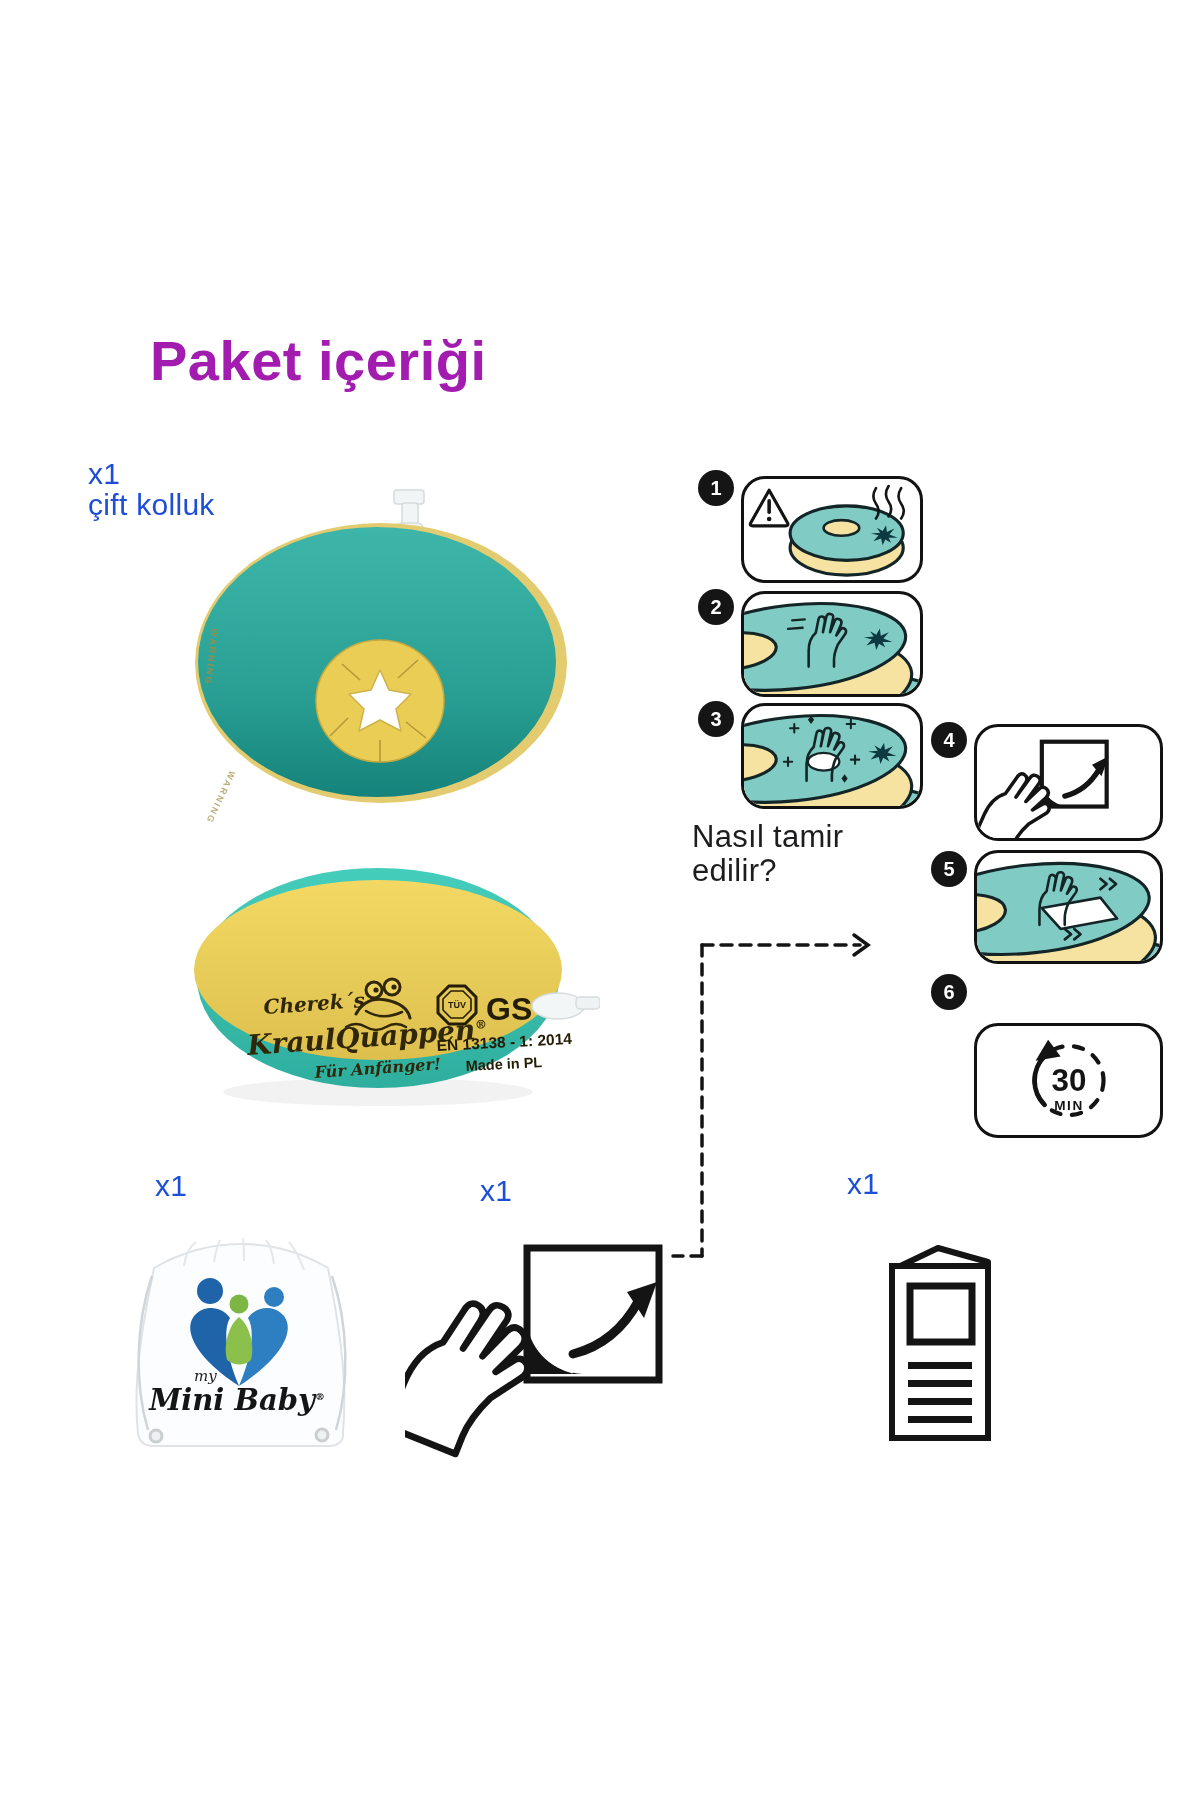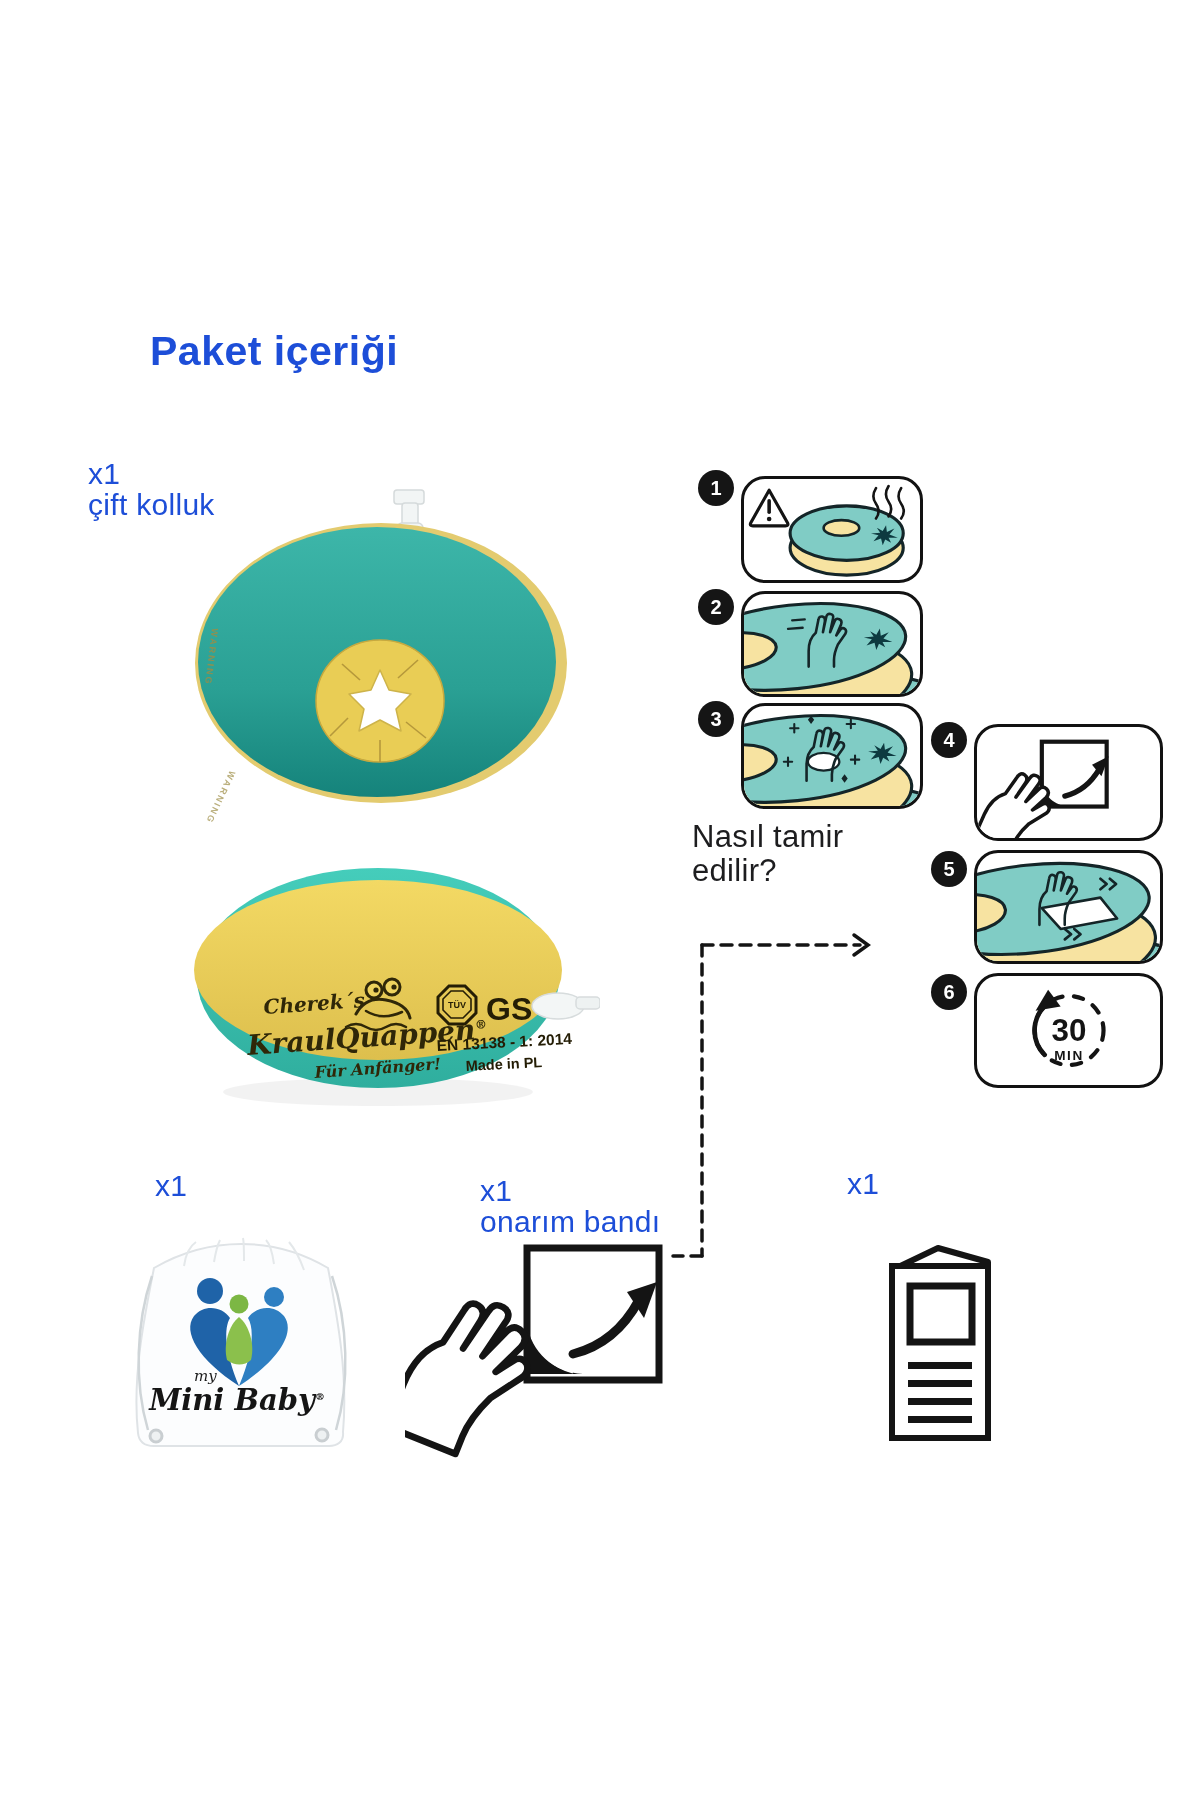--- a/index.html
+++ b/index.html
@@ -1,19 +1,19 @@
 <!DOCTYPE html>
 <html><head>
 <meta charset="utf-8">
 <style>
   html,body{margin:0;padding:0;background:#ffffff;}
   .canvas{position:relative;width:1200px;height:1800px;background:#ffffff;overflow:hidden;
           font-family:"Liberation Sans",sans-serif;color:#1d1d1f;}
   .abs{position:absolute;}
-  .title{font-size:41px;font-weight:700;letter-spacing:0.5px;color:#1d4ed8;}
+  .title{font-size:56px;font-weight:700;letter-spacing:0.5px;color:#a21caf;}
   .qty-block{font-size:30px;line-height:31px;letter-spacing:0.3px;color:#1d4ed8;}
   .qty-block .qty{display:block;}
   .qty-block .lbl{display:block;}
   .question{font-size:31px;line-height:34px;letter-spacing:0.3px;color:#1d1d1f;}
   .step-box{position:absolute;background:#fff;border:3.5px solid #121212;border-radius:24px;overflow:hidden;}
   .step-box svg{display:block;width:100%;height:100%;}
   .badge{position:absolute;width:36px;height:36px;border-radius:50%;background:#151515;color:#ffffff;
          font-size:20px;font-weight:700;display:flex;align-items:center;justify-content:center;}
 </style>
 </head>
@@ -193,21 +193,21 @@
       </g>
       <path d="M62 52 L118 42 L134 62 L80 72 Z" fill="#ffffff" stroke="#142528" stroke-width="2.5" stroke-linejoin="round"></path>
       <g stroke="#142528" stroke-width="2.6" fill="none" stroke-linecap="round" stroke-linejoin="round">
         <path d="M118 24 L124 29 L118 34 M127 24 L133 29 L127 34"></path>
         <path d="M84 72 L90 77 L84 82 M93 72 L99 77 L93 82"></path>
       </g>
       <path transform="translate(56,16) scale(0.62)" fill="none" stroke="#142528" stroke-width="4" stroke-linecap="round" stroke-linejoin="round" d="M6 84 L6 60 C6 47 10 38 17 32 L21 12 Q22 6 27 7 Q32 8 31 14 L28 31 L33 8 Q34 2 39.5 3 Q45 4 43.5 10 L39 31 L46 14 Q48 9 53 11 Q58 13 56 19 L48.5 36 L55 27 Q58 23 62 26 Q65 29 62.5 33.5 L51 50 C47 59 45 66 45 74 L45 84"></path>
     </svg>
   </div>
 
-  <div class="step-box" style="left:974px;top:973px;width:183px;height:109px;">
+  <div class="step-box" style="left:974px;top:1023px;width:183px;height:109px;">
     <svg viewBox="0 0 175 102">
       <circle cx="88" cy="51" r="33" fill="none" stroke="#141414" stroke-width="4" stroke-dasharray="9 11" stroke-linecap="round"></circle>
       <path d="M64.7 74.3 A33 33 0 0 1 64.7 27.7" fill="none" stroke="#141414" stroke-width="4.5" stroke-linecap="round"></path>
       <path d="M56 32 L68 12 L80 28 Z" fill="#141414"></path>
       <text x="88" y="61" text-anchor="middle" font-family="'Liberation Sans',sans-serif" font-size="30" font-weight="bold" fill="#141414">30</text>
       <text x="88" y="79" text-anchor="middle" font-family="'Liberation Sans',sans-serif" font-size="13" font-weight="bold" letter-spacing="1.5" fill="#141414">MIN</text>
     </svg>
   </div>
 
   <div class="abs question" style="left:692px;top:820px;width:220px;">
@@ -243,21 +243,20 @@
         <circle cx="115" cy="76" r="9.5" fill="#7cb744"></circle>
         <path d="M115 89 C105 97 99 116 103 132 C111 138 120 138 127 132 C131 116 125 97 115 89 Z" fill="#8bc04c"></path>
         <text x="70" y="153" font-family="'DejaVu Serif',serif" font-style="italic" font-size="15" fill="#1a1a1a">my</text>
         <text x="113" y="182" text-anchor="middle" font-family="'DejaVu Serif',serif" font-style="italic" font-weight="bold" font-size="29" fill="#151515"><tspan>Mini Baby</tspan><tspan dy="-10" font-size="10">®</tspan></text>
       </g>
     </svg>
   </div>
 
   <div class="abs qty-block" style="left:480px;top:1175px;width:280px;">
     <span class="qty">x1</span>
-    <span class="lbl">onarım bandı</span>
   </div>
 
   <div class="abs" style="left:405px;top:1238px;width:300px;height:220px;">
     <svg viewBox="0 0 300 220" width="300" height="220">
       <rect x="122" y="10" width="132" height="132" fill="#ffffff" stroke="#141414" stroke-width="7"></rect>
       <path d="M122 86 C126 114 148 134 178 136 L122 136 Z" fill="#141414"></path>
       <path d="M128 96 C134 116 150 130 168 134" stroke="#ffffff" stroke-width="3" fill="none"></path>
       <path d="M168 116 C200 108 220 88 234 62" stroke="#141414" stroke-width="9" fill="none" stroke-linecap="round"></path>
       <path d="M222 54 L252 44 L239 80 Z" fill="#141414"></path>
       <path transform="translate(4,54) rotate(22 60 60) scale(1.9)" fill="#ffffff" stroke="#141414" stroke-width="3.5" stroke-linecap="round" stroke-linejoin="round" d="M6 84 L6 60 C6 47 10 38 17 32 L21 12 Q22 6 27 7 Q32 8 31 14 L28 31 L33 8 Q34 2 39.5 3 Q45 4 43.5 10 L39 31 L46 14 Q48 9 53 11 Q58 13 56 19 L48.5 36 L55 27 Q58 23 62 26 Q65 29 62.5 33.5 L51 50 C47 59 45 66 45 74 L45 84 Z"></path>

